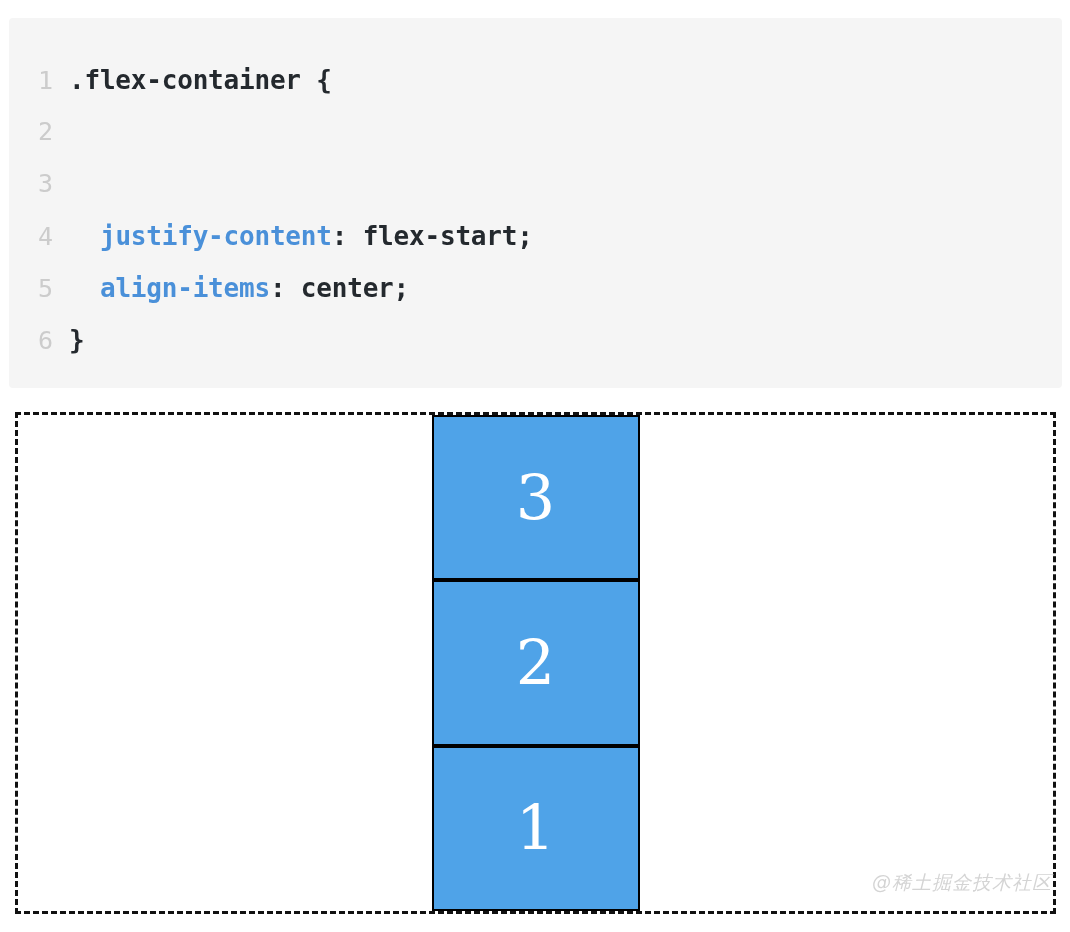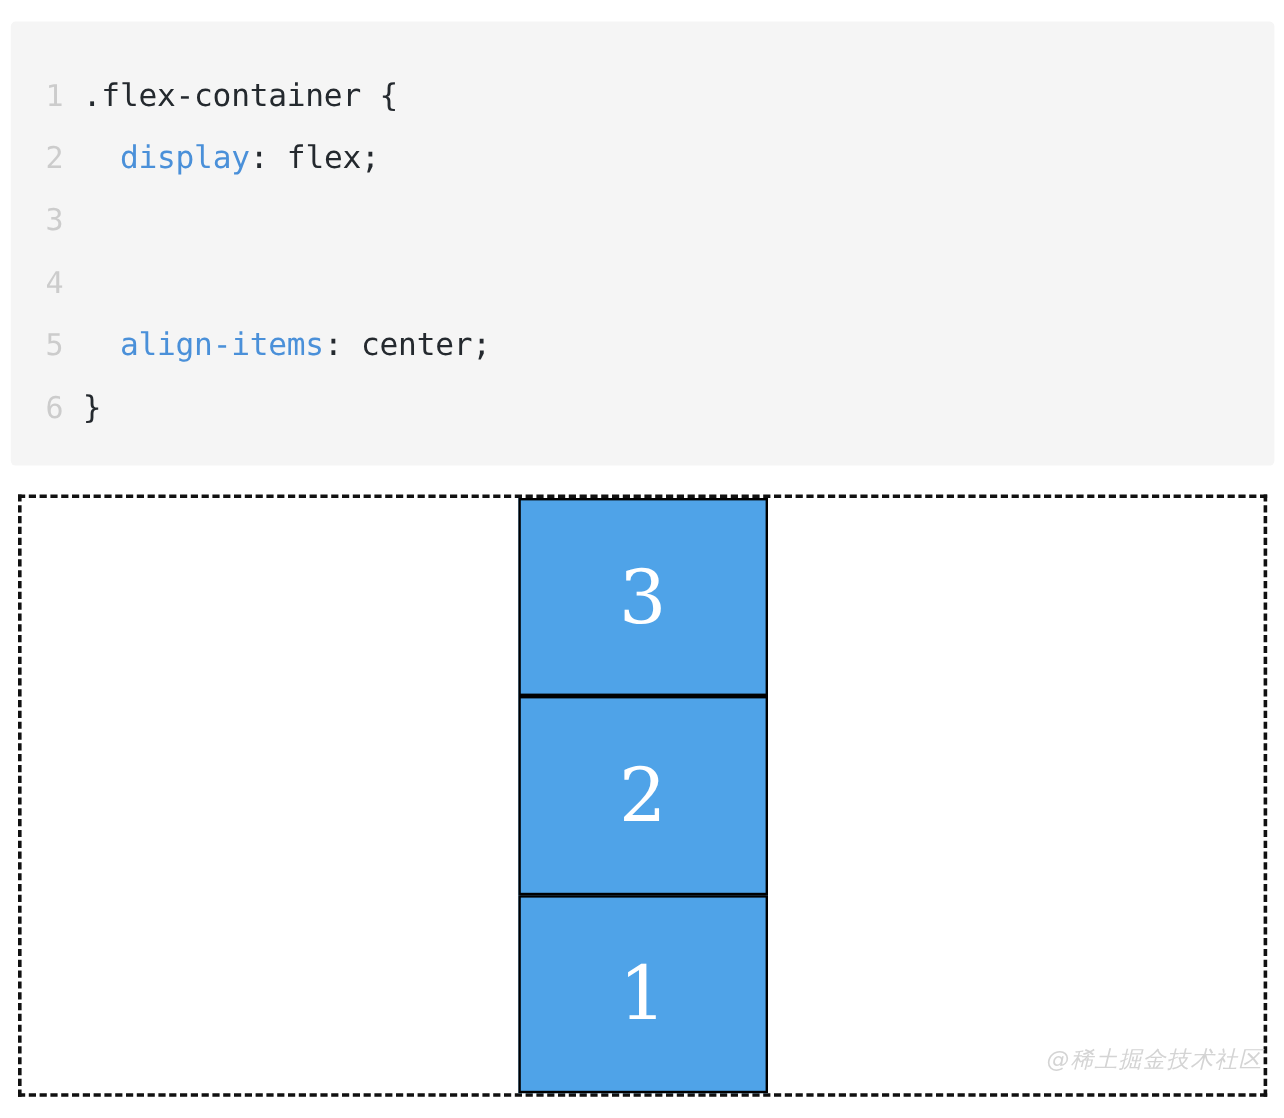--- a/index.html
+++ b/index.html
@@ -45,20 +45,21 @@
     color: #cccccc;
     font-family: "DejaVu Sans Mono", "Liberation Mono", monospace;
     font-size: 25px;
     user-select: none;
   }
   .code-text {
     color: #24292e;
     font-family: "DejaVu Sans Mono", "Liberation Mono", monospace;
     font-size: 26px;
     letter-spacing: -0.2px;
+    font-weight: bold;
   }
   .tok-prop { color: #4a90d9; }
   .tok-plain { color: #24292e; }
 
   
   #flex-demo {
     position: absolute;
     left: 15px;
     top: 412px;
     width: 1041px;
@@ -108,29 +109,29 @@
 
 <div id="code-block">
 
   <div class="code-line">
     <span class="line-num">1</span>
     <span class="code-text"><span class="tok-plain"></span><span class="tok-prop"></span><span class="tok-plain"></span><span class="tok-plain">.flex-container {</span></span>
   </div>
 
   <div class="code-line">
     <span class="line-num">2</span>
-    <span class="code-text"><span class="tok-plain">  </span><span class="tok-prop">display</span><span class="tok-plain">: </span><span class="tok-plain">flex;</span></span>
   </div>
 
   <div class="code-line">
     <span class="line-num">3</span>
   </div>
 
   <div class="code-line">
     <span class="line-num">4</span>
+    <span class="code-text"><span class="tok-plain">  </span><span class="tok-prop">justify-content</span><span class="tok-plain">: </span><span class="tok-plain">flex-start;</span></span>
   </div>
 
   <div class="code-line">
     <span class="line-num">5</span>
     <span class="code-text"><span class="tok-plain">  </span><span class="tok-prop">align-items</span><span class="tok-plain">: </span><span class="tok-plain">center;</span></span>
   </div>
 
   <div class="code-line">
     <span class="line-num">6</span>
     <span class="code-text"><span class="tok-plain"></span><span class="tok-prop"></span><span class="tok-plain"></span><span class="tok-plain">}</span></span>

